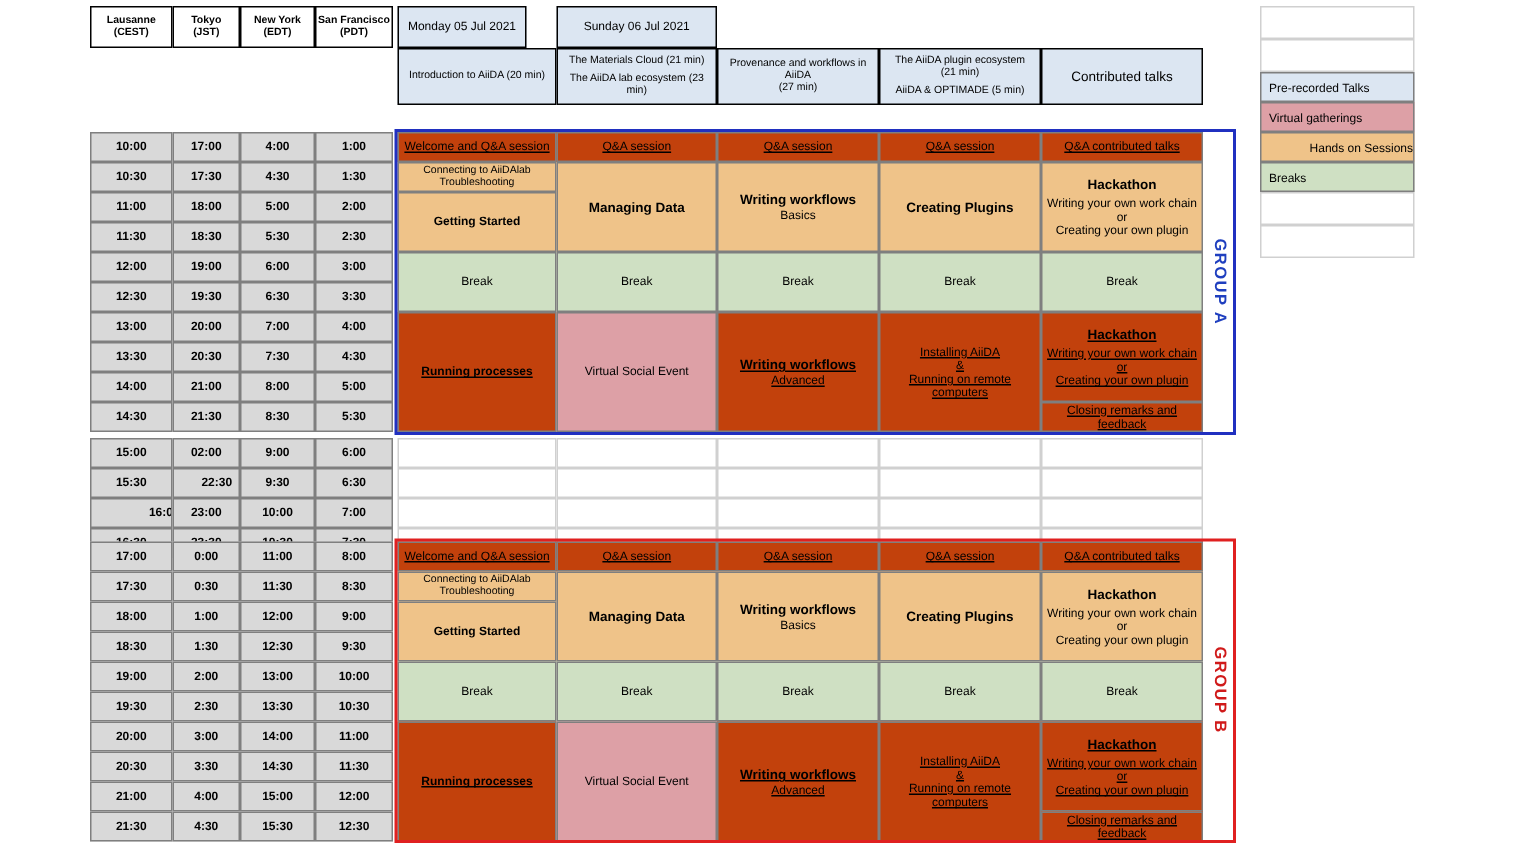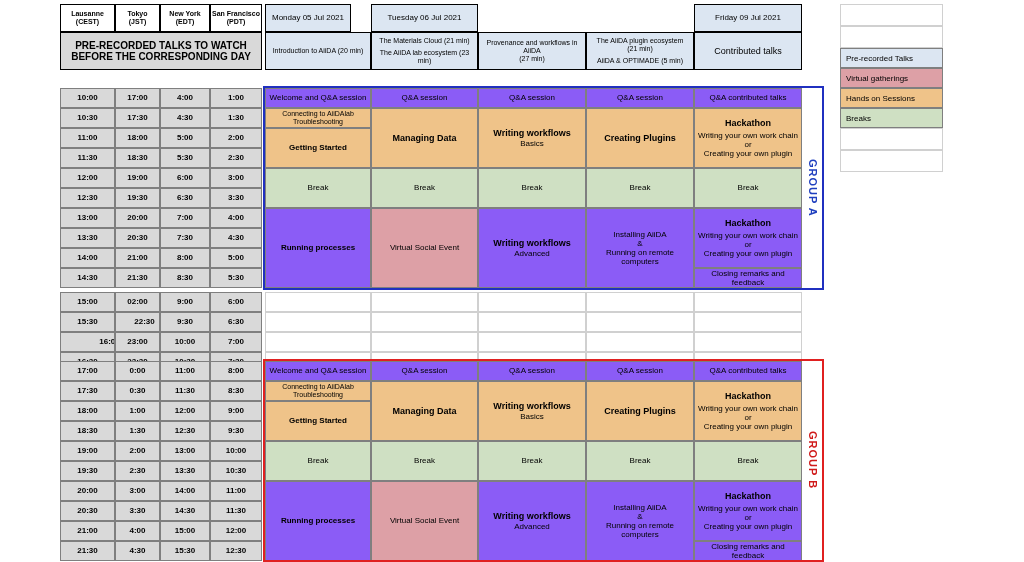--- a/index.html
+++ b/index.html
@@ -25,21 +25,21 @@
     overflow:hidden;
   }
   .bd{border:1px solid #000;}
   .thin{border:1px solid #7f7f7f;}
 
   .hdr-tz{background:#ffffff;font-size:7px;font-weight:bold;}
   .hdr-day{background:#dce6f2;font-size:8px;}
   .banner{background:#d9d9d9;font-weight:bold;font-size:10px;}
   .talks{background:#dce6f2;font-size:7px;}
   .time{background:#d9d9d9;font-weight:bold;font-size:8px;}
-  .orange{background:#8b5cf6;}
+  .orange{background:#c2410c;text-decoration:underline;}
   .orange-l{background:#efc389;}
   .green{background:#cfe0c3;}
   .pink{background:#dda0a6;}
   .b{font-weight:bold;}
 
   .grpband{
     position:absolute;
     box-sizing:border-box;
     display:flex;align-items:center;justify-content:center;
     font-weight:bold;font-size:11px;letter-spacing:1px;
@@ -80,26 +80,22 @@
   <div class="cell bd hdr-tz" style="left:160px;top:4px;width:50px;height:28px;flex-direction:column;">
     <span>New York</span>
     <span>(EDT)</span>
   </div>
   <div class="cell bd hdr-tz" style="left:210px;top:4px;width:52px;height:28px;flex-direction:column;">
     <span>San Francisco</span>
     <span>(PDT)</span>
   </div>
 
   <div class="cell bd hdr-day" style="left:265px;top:4px;width:86px;height:28px;">Monday 05 Jul 2021</div>
-  <div class="cell bd hdr-day" style="left:371px;top:4px;width:107px;height:28px;">Tuesday 06 Jul 2021</div>
-  <div class="cell bd hdr-day" style="left:694px;top:4px;width:108px;height:28px;">Friday 09 Jul 2021</div>
-
-  <div class="cell bd banner" style="left:60px;top:32px;width:202px;height:38px;padding:0 4px;">
-    <span>PRE-RECORDED TALKS TO WATCH BEFORE THE CORRESPONDING DAY</span>
-  </div>
+  <div class="cell bd hdr-day" style="left:371px;top:4px;width:107px;height:28px;">Sunday 06 Jul 2021</div>
+
 
   <div class="cell bd talks" style="left:265px;top:32px;width:106px;height:38px;flex-direction:column;">
     <span>Introduction to AiiDA (20 min)</span>
   </div>
   <div class="cell bd talks" style="left:371px;top:32px;width:107px;height:38px;flex-direction:column;">
     <span>The Materials Cloud (21 min)</span>
     <span style="margin-top:4px;">The AiiDA lab ecosystem (23 min)</span>
   </div>
   <div class="cell bd talks" style="left:478px;top:32px;width:108px;height:38px;flex-direction:column;">
     <span>Provenance and workflows in AiiDA</span>
@@ -360,21 +356,21 @@
 
   <div class="outlineB" style="left:263px;top:359px;width:561px;height:203px;"></div>
   <div class="grpband grpB" style="left:802px;top:359px;width:22px;height:203px;">GROUP B</div>
 
   <div class="legend-item lg1" style="left:840px;top:48px;width:103px;height:20px;">
     <span>Pre-recorded Talks</span>
   </div>
   <div class="legend-item lg2" style="left:840px;top:68px;width:103px;height:20px;">
     <span>Virtual gatherings</span>
   </div>
-  <div class="legend-item lg3" style="left:840px;top:88px;width:103px;height:20px;">
+  <div class="legend-item lg3" style="left:840px;top:88px;width:103px;height:20px;justify-content:flex-end;">
     <span>Hands on Sessions</span>
   </div>
   <div class="legend-item lg4" style="left:840px;top:108px;width:103px;height:20px;">
     <span>Breaks</span>
   </div>
 
   <div class="emptygrid" style="left:840px;top:4px;width:103px;height:22px;"></div>
   <div class="emptygrid" style="left:840px;top:26px;width:103px;height:22px;"></div>
   <div class="emptygrid" style="left:840px;top:128px;width:103px;height:22px;"></div>
   <div class="emptygrid" style="left:840px;top:150px;width:103px;height:22px;"></div>

